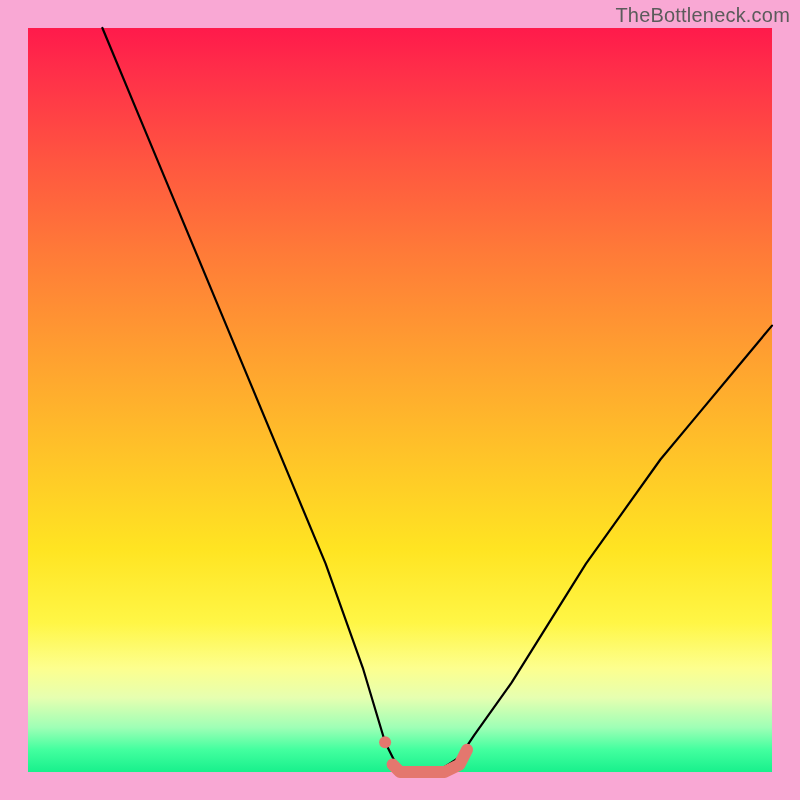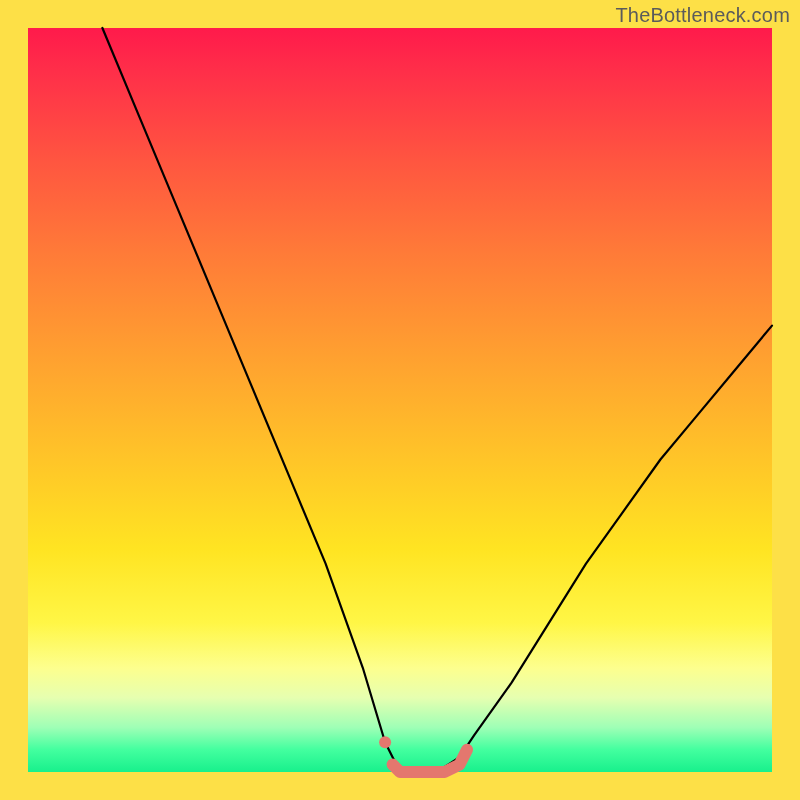--- a/index.html
+++ b/index.html
@@ -10,21 +10,21 @@
     background: #000;
     overflow: hidden;
     font-family: Arial, Helvetica, sans-serif;
   }
   .frame {
     position: absolute;
     left: 0;
     top: 0;
     width: 800px;
     height: 800px;
-    background: #fde047;
+    background: #f9a8d4;
   }
   .plot {
     position: absolute;
     left: 28px;
     top: 28px;
     width: 744px;
     height: 744px;
     
     background: linear-gradient(
       to bottom,

